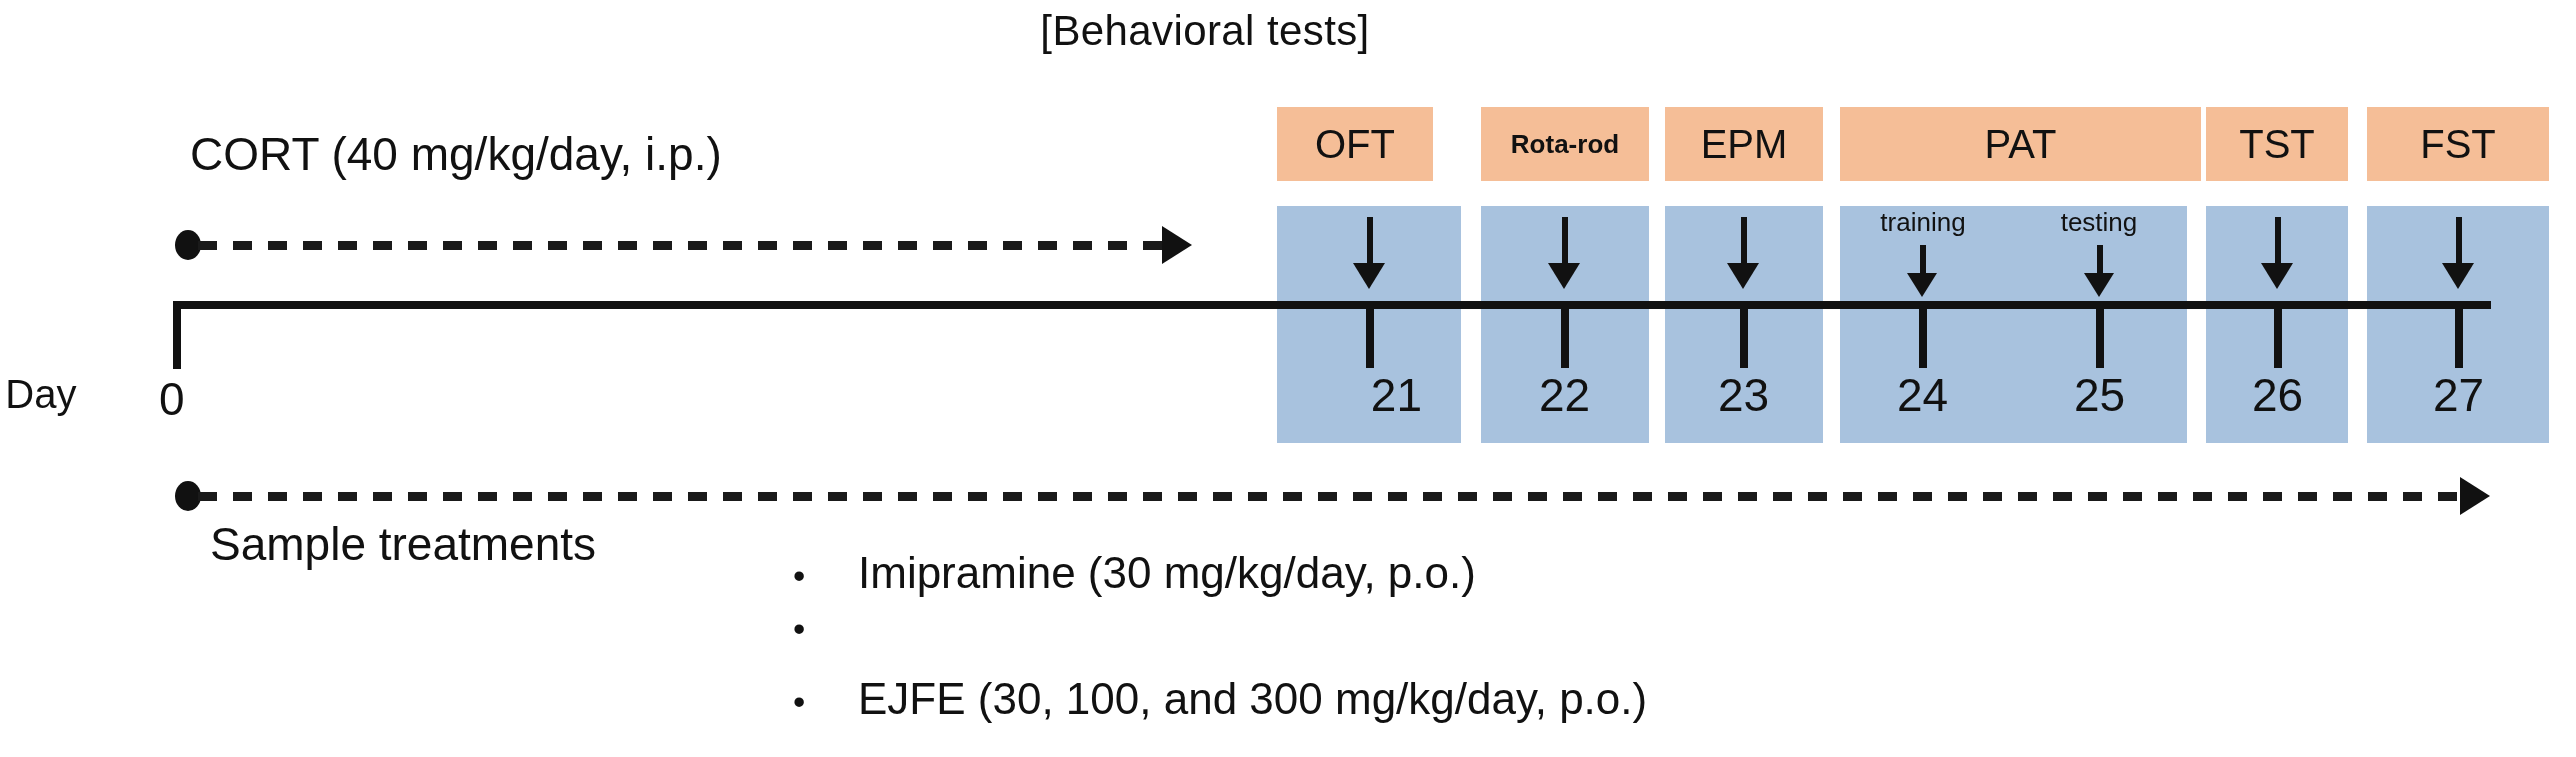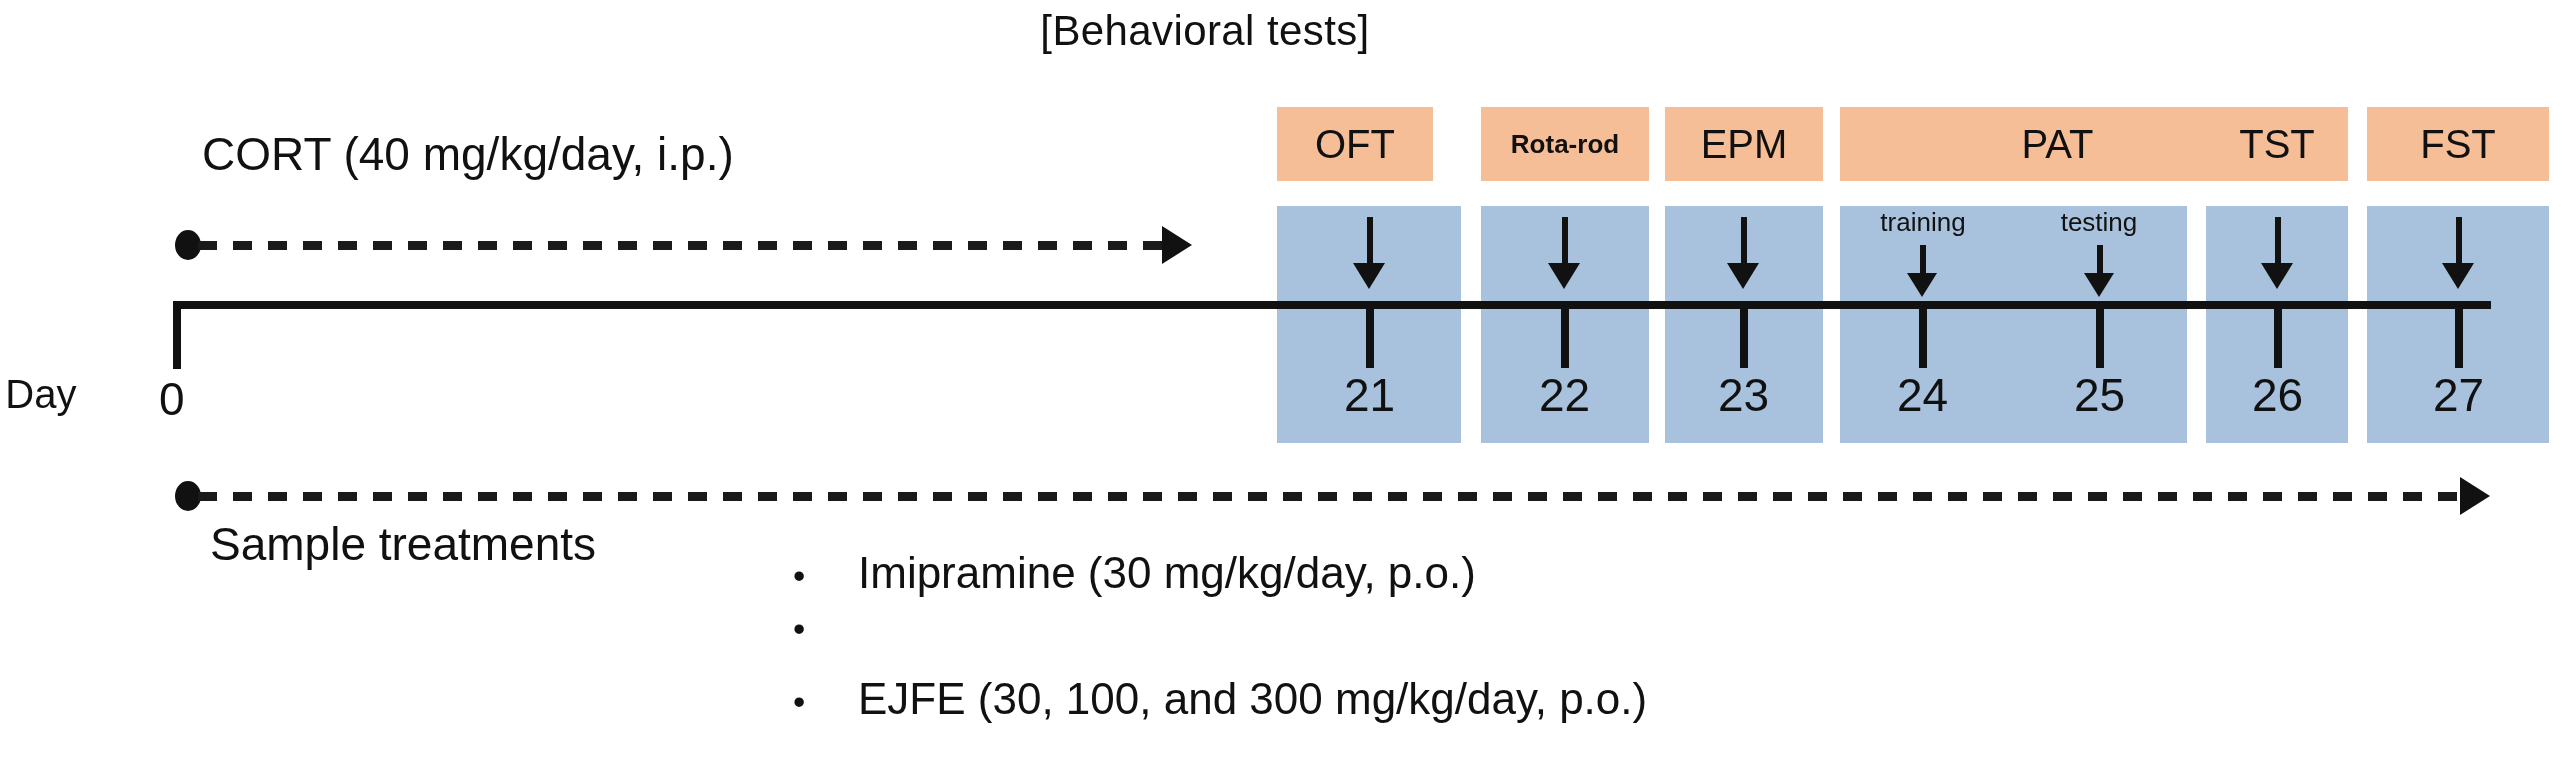--- a/index.html
+++ b/index.html
@@ -10,21 +10,21 @@
 
   
   #behavioral-title{
     left:0;top:7px;width:2576px;text-align:center;
     font-size:42px;color:#111;letter-spacing:0.4px;
     transform:translateX(-83px);
   }
 
   
   #cort-label{
-    left:202px;top:127px;font-size:46px;color:#111;white-space:nowrap;
+    left:190px;top:127px;font-size:46px;color:#111;white-space:nowrap;
   }
 
   
   .dash-track{height:8.8px;background:repeating-linear-gradient(to right,#1a1a1a 0 19px,rgba(0,0,0,0) 19px 35px);}
   .dot-cap{width:26px;height:30px;border-radius:50%;background:#111;}
   .arrow-cap{
     width:0;height:0;border-top:19px solid transparent;border-bottom:19px solid transparent;
     border-left:30px solid #111;
   }
 
@@ -86,21 +86,21 @@
       <div class="abs arrow-cap" style="left: 987px; top: 0px;"></div>
     </div>
 
   <div id="test-blocks">
       <div class="abs head-box" style="left: 1277px; width: 156px; text-align: right;">OFT</div>
       <div class="abs body-box" style="left: 1277px; width: 184px;"></div>
       <div class="abs head-box small" style="left: 1481px; width: 168px;">Rota-rod</div>
       <div class="abs body-box" style="left: 1481px; width: 168px;"></div>
       <div class="abs head-box" style="left: 1665px; width: 158px;">EPM</div>
       <div class="abs body-box" style="left: 1665px; width: 158px;"></div>
-      <div class="abs head-box" style="left: 1840px; width: 361px; padding-left: 37px;">PAT</div>
+      <div class="abs head-box" style="left: 1840px; width: 361px;">PAT</div>
       <div class="abs body-box" style="left: 1840px; width: 347px;"></div>
       <div class="abs head-box" style="left: 2206px; width: 142px;">TST</div>
       <div class="abs body-box" style="left: 2206px; width: 142px;"></div>
       <div class="abs head-box" style="left: 2367px; width: 182px; text-align: right;">FST</div>
       <div class="abs body-box" style="left: 2367px; width: 182px;"></div>
       <div class="abs down-arrow" style="left: 1367px;"></div>
       <div class="abs down-arrow-head" style="left: 1353px;"></div>
       <div class="abs down-arrow" style="left: 1562px;"></div>
       <div class="abs down-arrow-head" style="left: 1548px;"></div>
       <div class="abs down-arrow" style="left: 1741px;"></div>
@@ -118,21 +118,21 @@
     </div>
 
   <div class="abs" id="timeline-line"></div>
   <div class="abs" id="timeline-start-tick"></div>
 
   <div class="abs" id="day-word">Day</div>
   <div class="abs" id="day-zero">0</div>
 
   <div id="day-marks">
       <div class="abs day-tick" style="left: 1366px;"></div>
-      <div class="abs day-num" style="left: 1317px; width: 105px;">21</div>
+      <div class="abs day-num" style="left: 1317px; width: 105px; text-align: right;">21</div>
       <div class="abs day-tick" style="left: 1561px;"></div>
       <div class="abs day-num" style="left: 1512px; width: 105px;">22</div>
       <div class="abs day-tick" style="left: 1740px;"></div>
       <div class="abs day-num" style="left: 1691px; width: 105px;">23</div>
       <div class="abs day-tick" style="left: 1919px;"></div>
       <div class="abs day-num" style="left: 1870px; width: 105px;">24</div>
       <div class="abs day-tick" style="left: 2096px;"></div>
       <div class="abs day-num" style="left: 2047px; width: 105px;">25</div>
       <div class="abs day-tick" style="left: 2274px;"></div>
       <div class="abs day-num" style="left: 2225px; width: 105px;">26</div>

